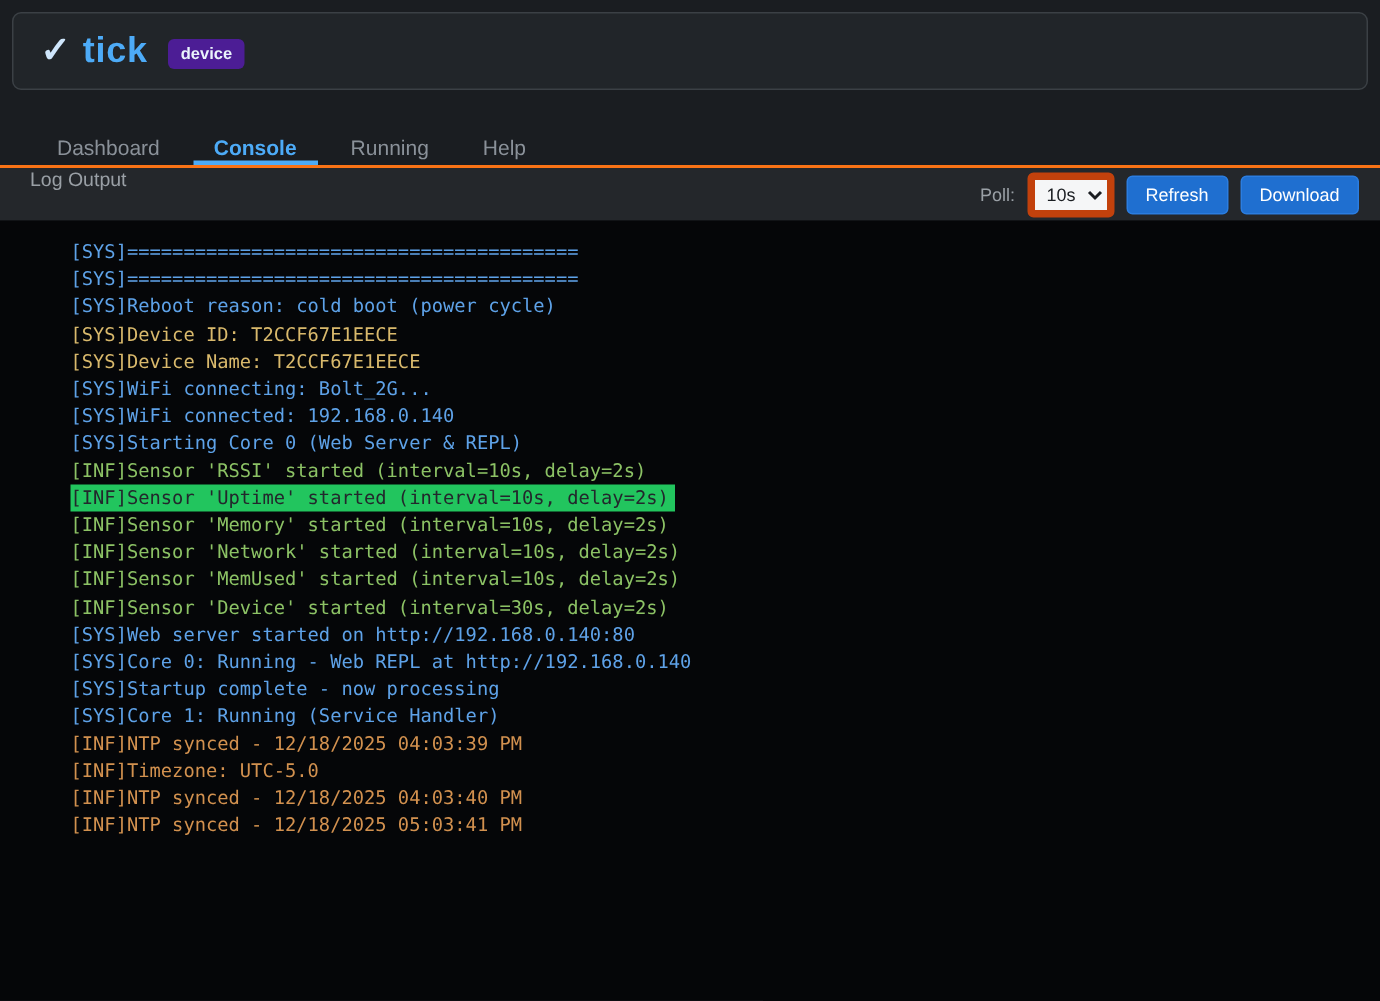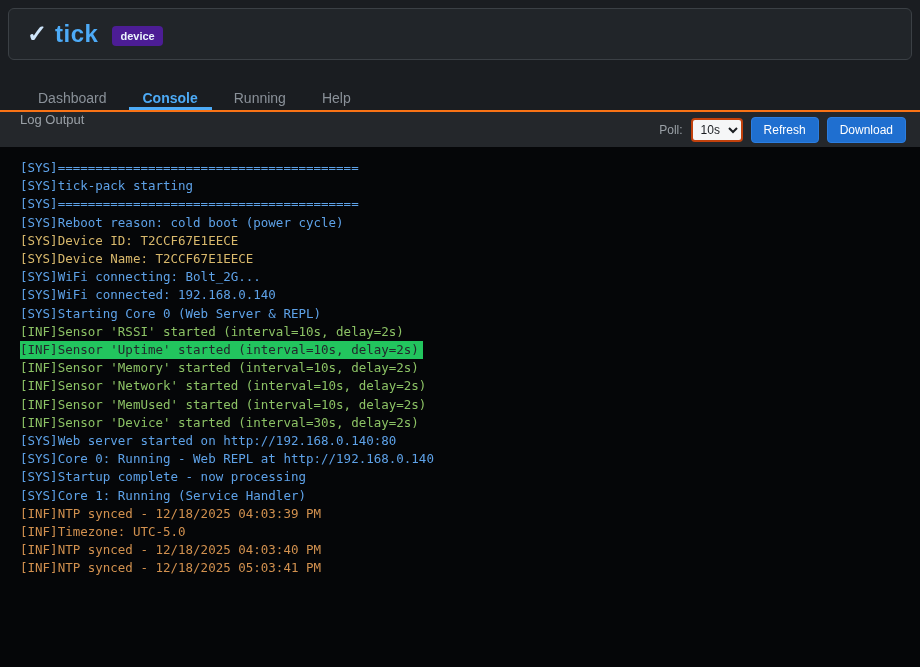--- a/index.html
+++ b/index.html
@@ -87,21 +87,21 @@
   }
   .poll-label {
     color: #9aa0a6;
     font-size: 12px;
   }
   .poll-select {
     font-family: "Liberation Sans", sans-serif;
     font-size: 12px;
     padding: 2px 4px;
     border-radius: 4px;
-    border: 2px solid #c2410c;
+    border: 5px solid #c2410c;
     background: #f5f6f7;
     color: #1a1d21;
   }
   .btn {
     background: #1f6fd0;
     color: #ffffff;
     border: 1px solid #2b7de0;
     border-radius: 4px;
     font-family: "Liberation Sans", sans-serif;
     font-size: 12px;
@@ -114,20 +114,21 @@
     background: #050608;
     height: 520px;
     padding: 12px 0 12px 20px;
     overflow: hidden;
     font-family: "DejaVu Sans Mono", "Liberation Mono", monospace;
     font-size: 12.5px;
   }
   .line {
     line-height: 18.2px;
     white-space: pre;
+    margin-left: 27px;
   }
   .line.sys { color: #5ea2e8; }
   .line.inf { color: #8cc265; }
   .line.id  { color: #d9b96c; }
   .line.ntp { color: #d2914f; }
   .line.highlight {
     background: #22c55e;
     color: #23272c;
     width: max-content;
     padding-right: 4px;
@@ -156,21 +157,20 @@
     <div class="toolbar-right">
       <span class="poll-label">Poll:</span>
       <select class="poll-select" id="poll-select"><option>10s</option></select>
       <button class="btn">Refresh</button>
       <button class="btn">Download</button>
     </div>
   </div>
 
   <div class="console" id="console">
       <div class="line sys">[SYS]========================================</div>
-      <div class="line sys">[SYS]tick-pack starting</div>
       <div class="line sys">[SYS]========================================</div>
       <div class="line sys">[SYS]Reboot reason: cold boot (power cycle)</div>
       <div class="line id">[SYS]Device ID: T2CCF67E1EECE</div>
       <div class="line id">[SYS]Device Name: T2CCF67E1EECE</div>
       <div class="line sys">[SYS]WiFi connecting: Bolt_2G...</div>
       <div class="line sys">[SYS]WiFi connected: 192.168.0.140</div>
       <div class="line sys">[SYS]Starting Core 0 (Web Server &amp; REPL)</div>
       <div class="line inf">[INF]Sensor 'RSSI' started (interval=10s, delay=2s)</div>
       <div class="line highlight">[INF]Sensor 'Uptime' started (interval=10s, delay=2s)</div>
       <div class="line inf">[INF]Sensor 'Memory' started (interval=10s, delay=2s)</div>

